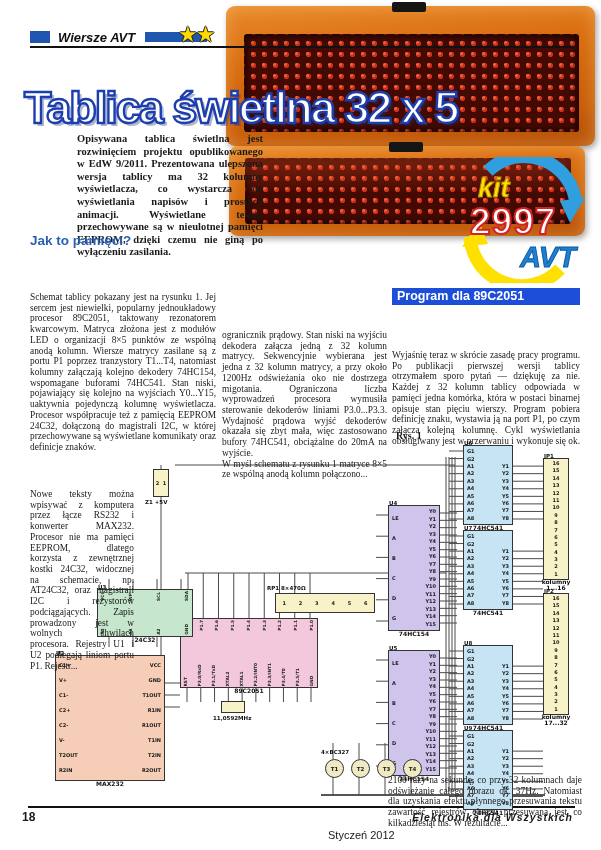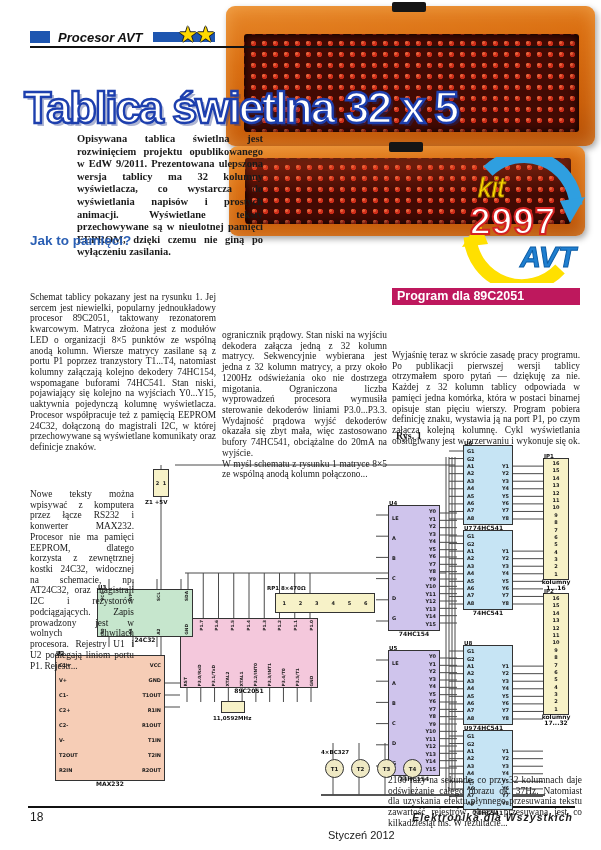--- a/index.html
+++ b/index.html
@@ -25,34 +25,34 @@
      box-shadow:inset 0 0 10px #000;}
   .led-panel.lit::after{content:"";position:absolute;inset:0;border-radius:3px;
      background:linear-gradient(rgba(255,90,40,.30), rgba(255,90,40,0) 55%);}
   
   .title{position:absolute;left:24px;top:82px;z-index:7;font-family:"Liberation Sans",sans-serif;
          font-weight:700;font-size:45px;letter-spacing:-2px;color:#fff;white-space:nowrap;
          -webkit-text-stroke:2.4px #1d3fae; text-shadow:3px 3px 0 rgba(25,45,130,.35);}
   
   .kit{position:absolute;left:448px;top:157px;width:150px;height:126px;z-index:8;}
   .kit .kword{position:absolute;left:30px;top:16px;font-family:"Liberation Sans",sans-serif;
-      font-style:italic;font-weight:400;font-size:27px;color:#ffe000;-webkit-text-stroke:1px #b89000;}
+      font-style:italic;font-weight:700;font-size:27px;color:#ffe000;-webkit-text-stroke:1px #b89000;}
   .kit .knum{position:absolute;left:22px;top:44px;font-family:"Liberation Sans",sans-serif;
       font-weight:700;font-size:37px;color:#fff;-webkit-text-stroke:2px #d42222;letter-spacing:1px;text-align:center;}
   .kit .kbrand{position:absolute;left:72px;top:84px;font-family:"Liberation Sans",sans-serif;
       font-style:italic;font-weight:700;font-size:29px;color:#1f7fd0;-webkit-text-stroke:1px #0c5ca6;}
   
   .tblock{position:absolute;text-align:justify;z-index:4;}
   .intro{font-weight:700;font-size:10.5px;line-height:1.2;margin-left:47px;}
   .body{font-size:9.4px;line-height:1.14;margin-top:42px;}
   .prewrap{white-space:pre-line;}
   .bhead{position:absolute;font-family:"Liberation Sans",sans-serif;font-weight:700;font-size:13.5px;
          color:#2a5fb4;z-index:4;}
   .bhead-fill{position:absolute;font-family:"Liberation Sans",sans-serif;font-weight:700;font-size:12.5px;
-         color:#fff;background:#be185d;padding:1px 5px 2px 5px;z-index:4;}
+         color:#fff;background:#1d4ed8;padding:1px 5px 2px 5px;z-index:4;}
   .figcap{position:absolute;font-weight:700;font-size:10px;z-index:4;}
   
   #schematic{position:absolute;left:25px;top:443px;width:552px;height:360px;z-index:2;}
   #schematic svg{position:absolute;left:0;top:0;}
   .chip{position:absolute;border:1.4px solid #333;box-sizing:border-box;z-index:3;
         font-family:"DejaVu Sans",sans-serif;}
   .pcol{position:absolute;top:2px;bottom:2px;display:flex;flex-direction:column;justify-content:space-around;
         font-weight:700;font-size:5px;line-height:1;}
   .pcol.l{left:3px;align-items:flex-start;}
   .pcol.r{right:3px;align-items:flex-end;text-align:right;}
@@ -69,33 +69,33 @@
   .tr{position:absolute;width:17px;height:17px;border:1.2px solid #333;border-radius:50%;
       background:#efe9c4;z-index:3;display:flex;align-items:center;justify-content:center;
       font-family:"DejaVu Sans",sans-serif;font-weight:700;font-size:5.5px;}
   .part{position:absolute;border:1.2px solid #333;box-sizing:border-box;background:#f7f2c8;z-index:3;
       font-family:"DejaVu Sans",sans-serif;font-weight:700;font-size:5px;
       display:flex;align-items:center;justify-content:space-around;}
   .partlabel{position:absolute;font-family:"DejaVu Sans",sans-serif;font-weight:700;font-size:5.5px;
       color:#111;white-space:nowrap;z-index:3;}
   
   .frule{position:absolute;left:28px;right:26px;top:806px;height:2px;background:#111;}
-  .fpage{position:absolute;left:30px;top:810px;font-family:"Liberation Sans",sans-serif;font-weight:400;font-size:12px;}
+  .fpage{position:absolute;left:22px;top:810px;font-family:"Liberation Sans",sans-serif;font-weight:700;font-size:12px;}
   .fissue{position:absolute;left:328px;top:811px;font-family:"Liberation Sans",sans-serif;font-weight:400;font-size:11px;margin-top:18px;}
   .fmag{position:absolute;right:28px;top:811px;font-family:"Liberation Sans",sans-serif;
         font-weight:700;font-style:italic;font-size:10.5px;letter-spacing:1px;}
 </style>
 </head>
 <body>
 
 <div class="page">
 
   <div class="hdr">
     <div class="sq"></div>
-    <div class="lbl">Procesor AVT</div>
+    <div class="lbl">Wiersze AVT</div>
     <div class="bar"></div>
   </div>
   <div class="stars">★★</div>
   <div class="rule"></div>
 
   <div class="photo" style="left:226px;top:6px;width:369px;height:140px;">
     <div class="nub"></div>
     <div class="led-panel" style="left:18px;right:16px;top:28px;bottom:14px;"></div>
   </div>
   <div class="photo" style="left:229px;top:146px;width:356px;height:90px;">

